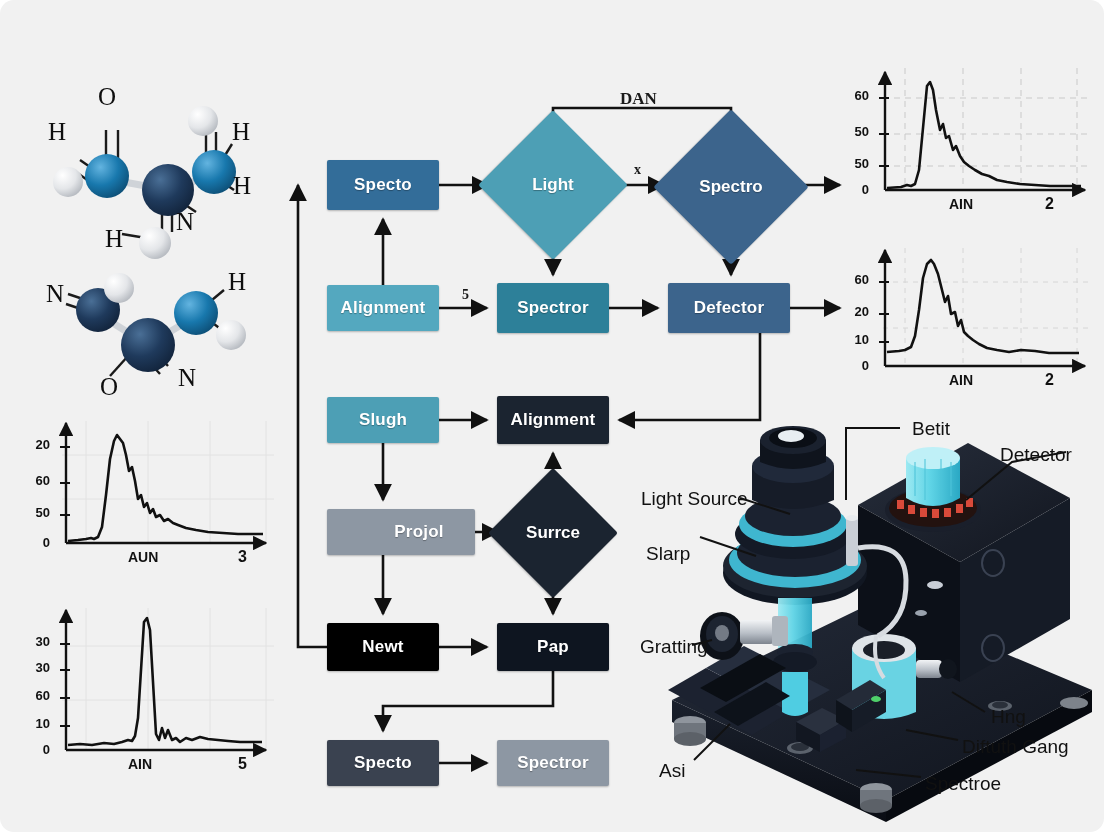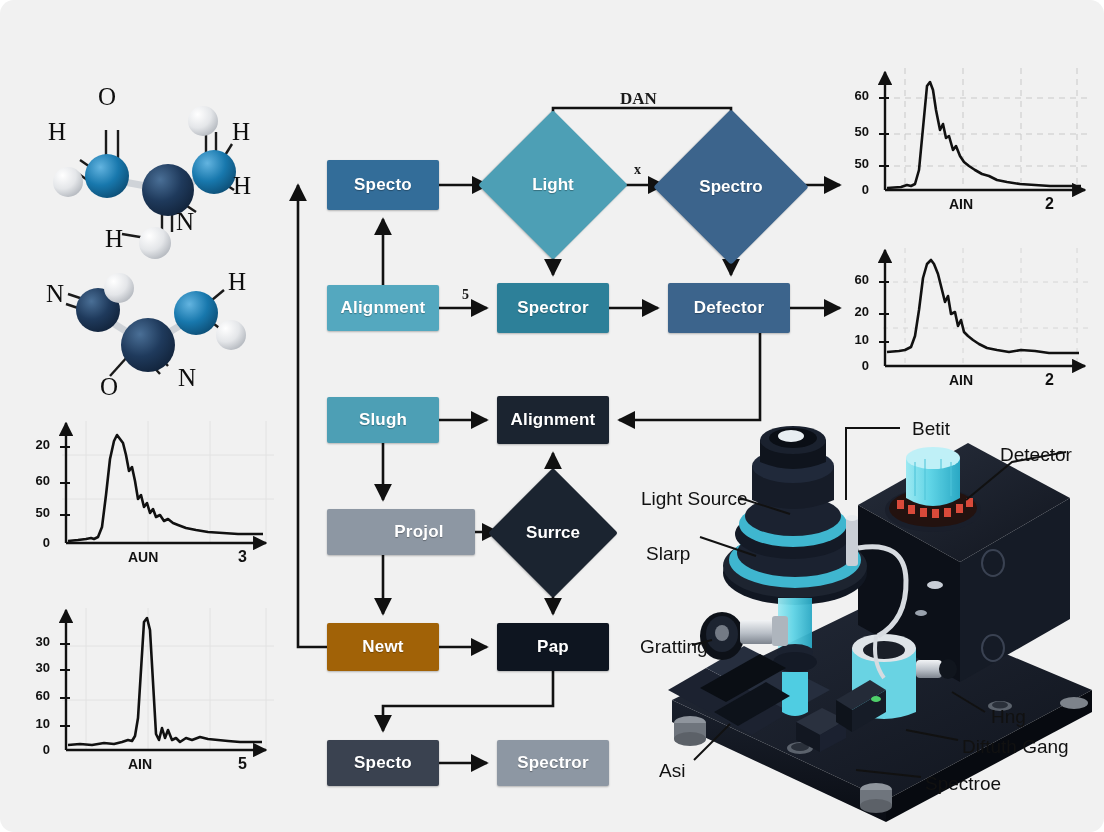--- a/index.html
+++ b/index.html
@@ -241,21 +241,21 @@
     <div class="node rect" style="left:327px;top:397px;width:112px;height:46px;background:#4d9fb5;">Slugh</div>
     <div class="node rect" style="left:497px;top:396px;width:112px;height:48px;background:#1b2430;">Alignment</div>
 
     <div class="node rect" style="left:327px;top:509px;width:112px;height:46px;background:#8d97a3;padding-left:36px;">Projol</div>
 
     <div class="diamond" style="left:507px;top:487px;width:92px;height:92px;">
       <div class="dshape" style="background:#1b2430;"></div>
       <div class="dtext">Surrce</div>
     </div>
 
-    <div class="node rect" style="left:327px;top:623px;width:112px;height:48px;background:#a16207;">Newt</div>
+    <div class="node rect" style="left:327px;top:623px;width:112px;height:48px;background:#000000;">Newt</div>
     <div class="node rect" style="left:497px;top:623px;width:112px;height:48px;background:#0e1520;">Pap</div>
 
     <div class="node rect" style="left:327px;top:740px;width:112px;height:46px;background:#3a4250;">Specto</div>
     <div class="node rect" style="left:497px;top:740px;width:112px;height:46px;background:#8d97a3;">Spectror</div>
   </div>
 
   <div>
     <div class="edge-label" style="left:620px;top:89px;font-size:17px;font-family:Liberation Serif, serif;">DAN</div>
     <div class="edge-label" style="left:634px;top:162px;">x</div>
     <div class="edge-label" style="left:462px;top:287px;">5</div>

